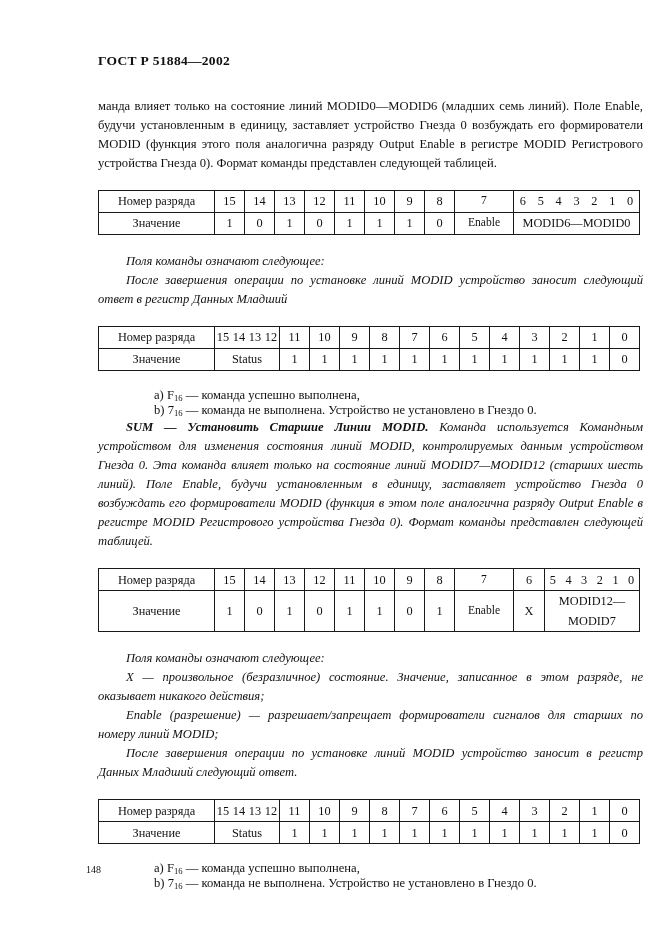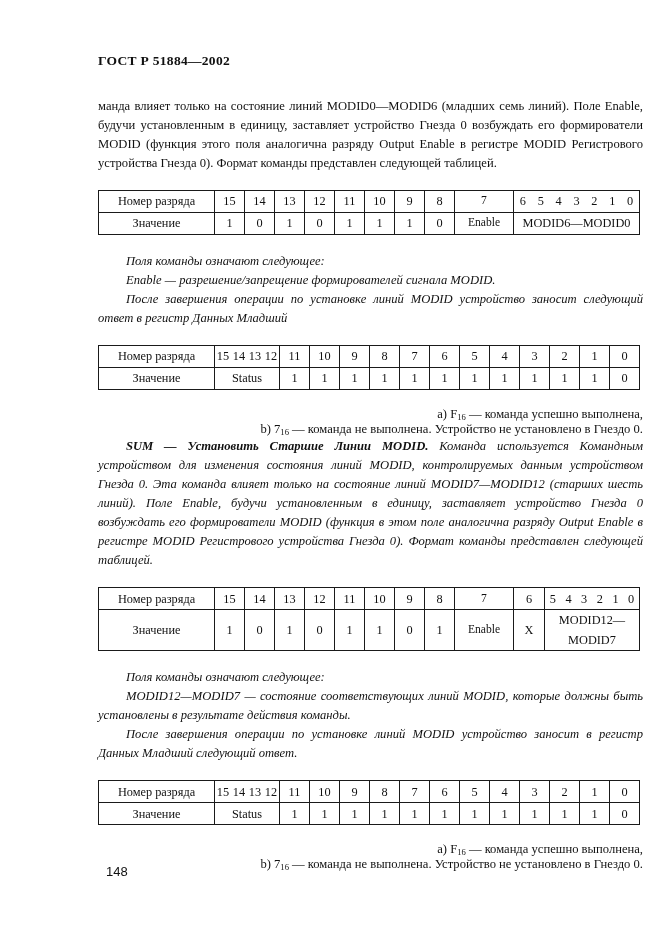--- a/index.html
+++ b/index.html
@@ -48,21 +48,21 @@
   p.indent {
     text-indent: 28px;
     font-style: italic;
   }
   .gap-l { height: 17px; }
   .list-line {
     margin: 0;
     font-size: 12.6px;
     line-height: 15.1px;
     padding-left: 56px;
-    text-align: right;
+    text-align: left;
   }
   sub {
     font-size: 8.6px;
     line-height: 0;
     vertical-align: -0.28em;
   }
   b, strong { font-weight: bold; }
 
   
   table.bits {
@@ -103,24 +103,24 @@
     justify-content: space-around;
     align-items: center;
     width: 100%;
   }
   .spread-inner span {
     flex: 1 1 0;
     text-align: center;
   }
   .page-number {
     position: absolute;
-    left: 66px;
+    left: 46px;
     top: 864px;
-    font-size: 13px;
-    font-family: Liberation Sans, sans-serif;
+    font-size: 10px;
+    font-family: Liberation Serif, serif;
   }
 </style>
 </head>
 <body>
 
 <div class="page">
   <div class="content">
 
     <div class="doc-header">ГОСТ Р 51884—2002</div>
 
@@ -165,21 +165,20 @@
         <td class="bit">0</td>
         <td class="enable">Enable</td>
         <td colspan="7">MODID6—MODID0</td>
       </tr>
     </tbody>
       </table>
 
     <div class="gap-l"></div>
 
     <p class="body-text indent">Поля команды означают следующее:</p>
-    <p class="body-text indent">Enable — разрешение/запрещение формирователей сигнала MODID.</p>
     <p class="body-text indent">После завершения операции по установке линий MODID устройство заносит следующий ответ в регистр Данных Младший</p>
 
     <div class="gap-l"></div>
 
     <table class="bits">
       <tbody>
           <tr>
         <td class="rowlabel">Номер разряда</td>
         <td class="spread" colspan="4">
           <div class="spread-inner">
@@ -268,21 +267,22 @@
         <td class="enable">Enable</td>
         <td class="xcell">X</td>
         <td colspan="6">MODID12—MODID7</td>
       </tr>
     </tbody>
       </table>
 
     <div class="gap-l"></div>
 
     <p class="body-text indent">Поля команды означают следующее:</p>
-    <p class="body-text indent">MODID12—MODID7 — состояние соответствующих линий MODID, которые должны быть установлены в результате действия команды.</p>
+    <p class="body-text indent">X — произвольное (безразличное) состояние. Значение, записанное в этом разряде, не оказывает никакого действия;</p>
+    <p class="body-text indent">Enable (разрешение) — разрешает/запрещает формирователи сигналов для старших по номеру линий MODID;</p>
     <p class="body-text indent">После завершения операции по установке линий MODID устройство заносит в регистр Данных Младший следующий ответ.</p>
 
     <div class="gap-l"></div>
 
     <table class="bits">
       <tbody>
           <tr>
         <td class="rowlabel">Номер разряда</td>
         <td class="spread" colspan="4">
           <div class="spread-inner">

